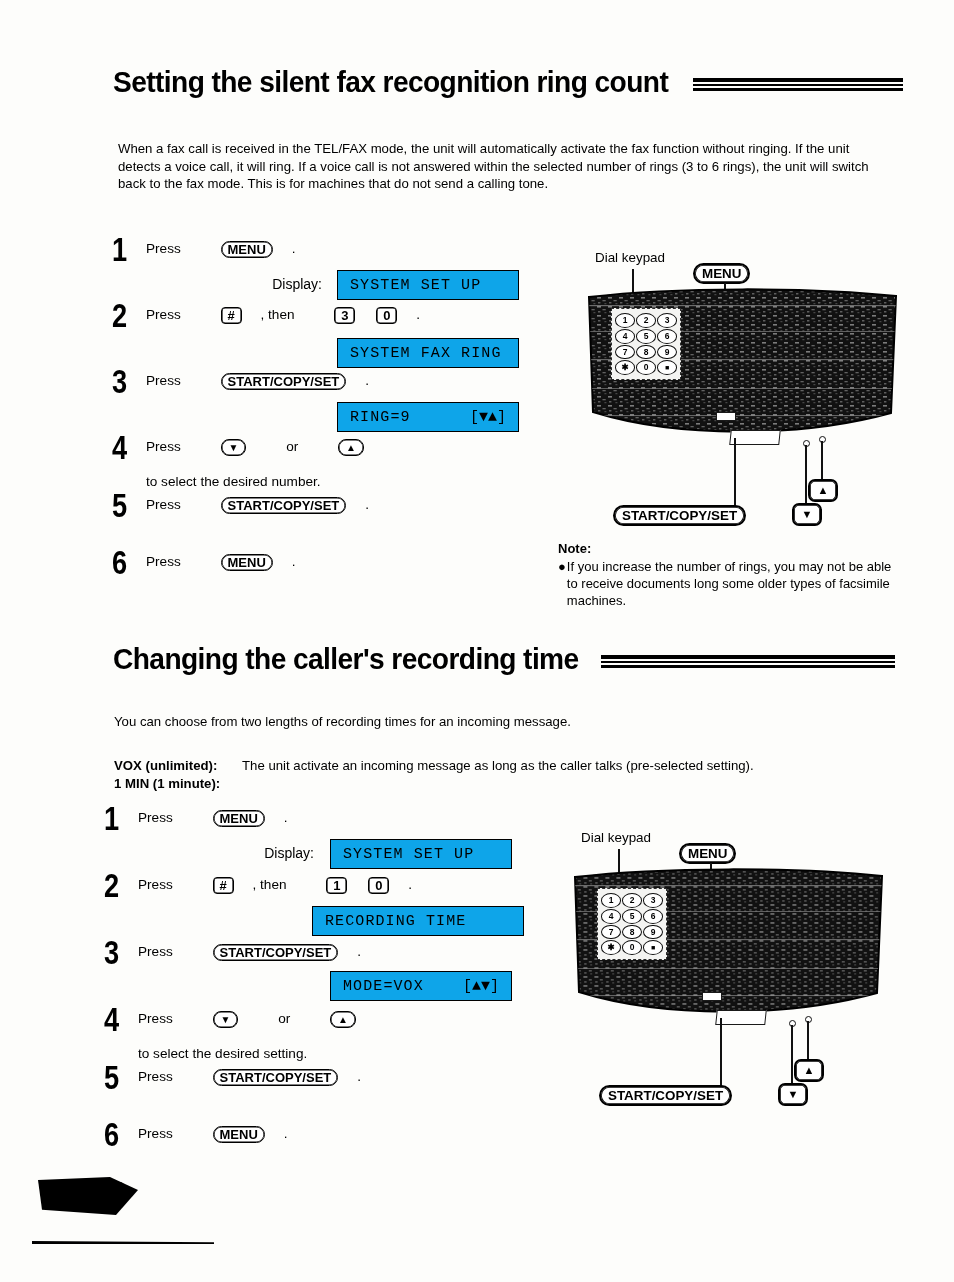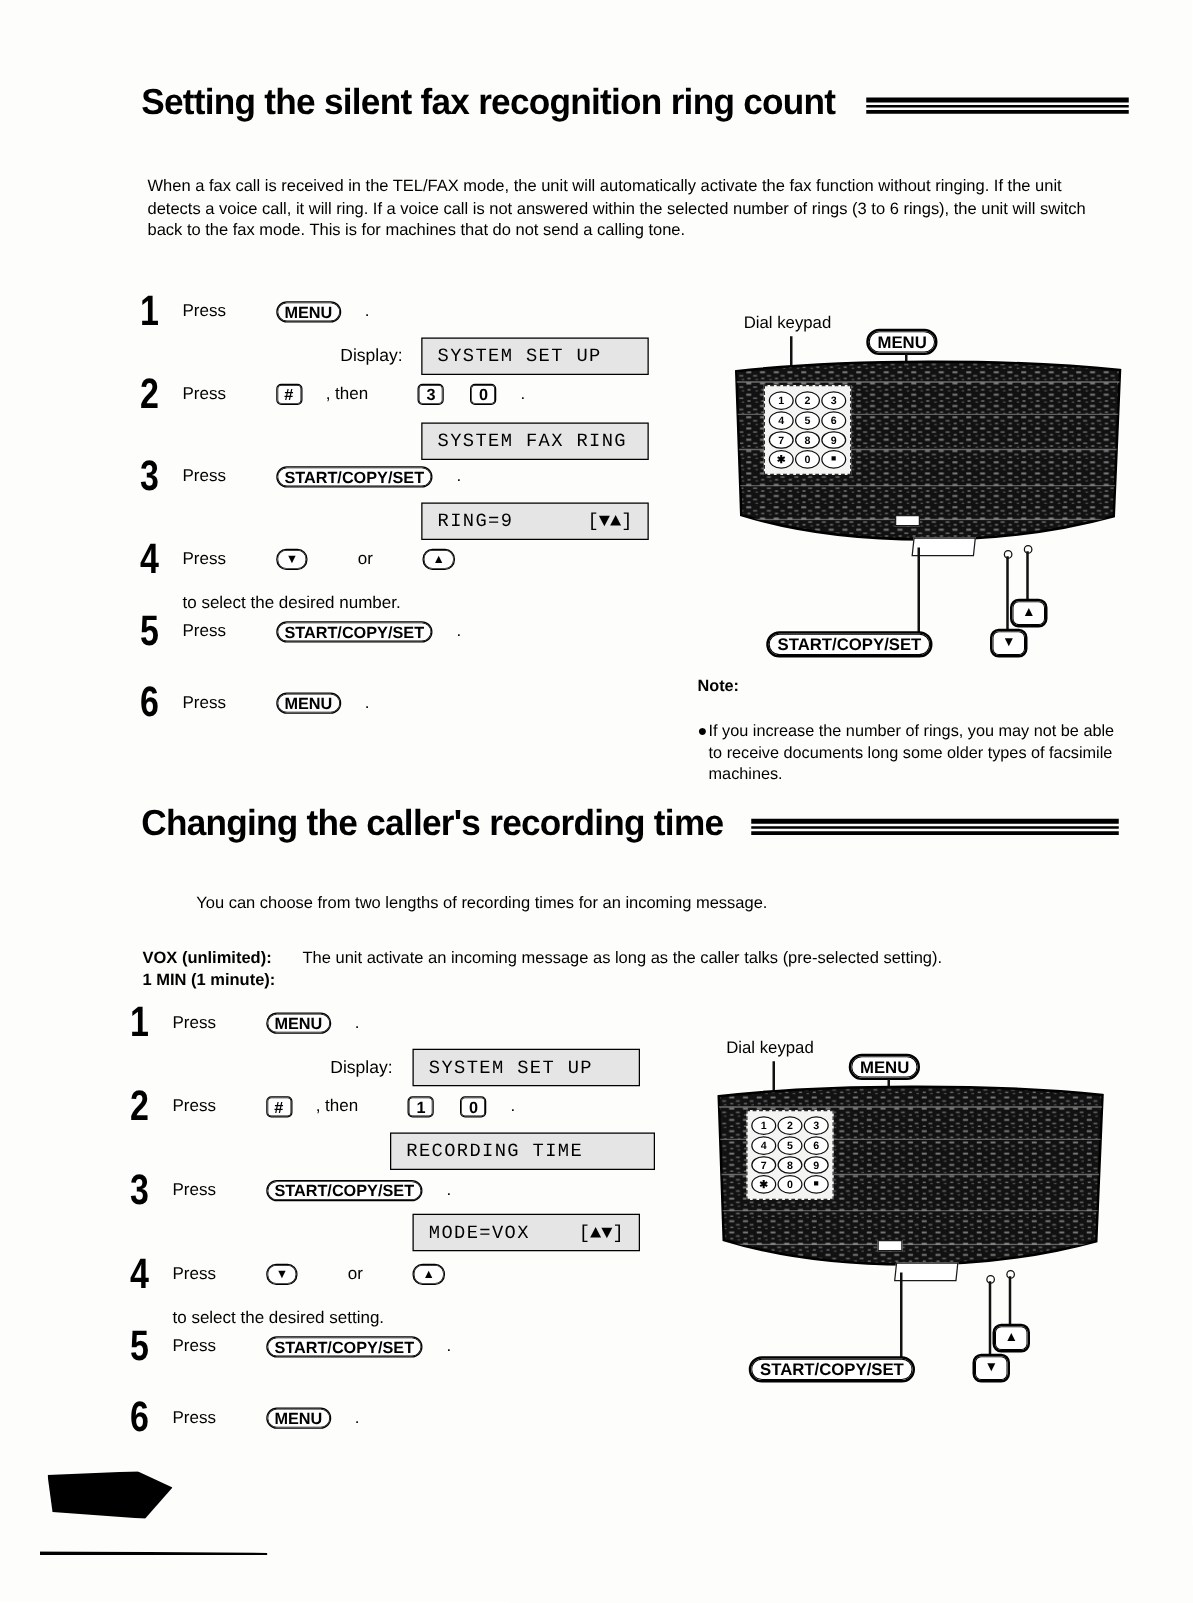--- a/index.html
+++ b/index.html
@@ -128,21 +128,21 @@
     border-radius: 8px;
     padding: 0 7px;
     font-size: 10px;
     line-height: 15px;
   }
 
   
   .lcd {
     position: absolute;
     border: 1.6px solid #000;
-    background: #e5e5e5;
+    background: #0ea5e9;
     font-family: "Liberation Mono", monospace;
     font-size: 15px;
     letter-spacing: 1.1px;
     display: flex;
     align-items: center;
     padding: 0 12px;
     box-sizing: border-box;
     height: 30px;
     white-space: pre;
   }
@@ -154,21 +154,21 @@
     font-size: 14px;
     text-align: right;
   }
 
   
   .note {
     position: absolute;
     font-size: 13px;
     line-height: 17px;
   }
-  .note-title { font-weight: bold; margin-bottom: 19px; }
+  .note-title { font-weight: bold; margin-bottom: 1px; }
   .note-item { display: flex; }
   .note-bullet { flex: 0 0 auto; margin-right: 1px; }
   .note-body { flex: 1 1 auto; }
 
   
   .device-figure { position: absolute; }
 
   .callout-label {
     position: absolute;
     font-size: 13.4px;
@@ -426,21 +426,21 @@
 
   <div class="section-heading" style="left:113px; top:645px; width:782px;">
     <div class="htext">Changing the caller's recording time</div>
     <div class="heading-rule">
       <i></i>
         <i></i>
         <i></i>
     </div>
   </div>
 
-  <div class="body-copy" style="left:114px; top:713px; width:780px;margin-left:43px;">
+  <div class="body-copy" style="left:114px; top:713px; width:780px;">
     <p>You can choose from two lengths of recording times for an incoming message.</p>
   </div>
 
   <div class="defs" style="left:114px; top:757px; width:790px;">
     <div class="def-row">
       <span class="def-term">VOX (unlimited):</span>
       <span class="def-desc">The unit activate an incoming message as long as the caller talks (pre-selected setting).</span>
     </div>
     <div class="def-row">
       <span class="def-term">1 MIN (1 minute):</span>

